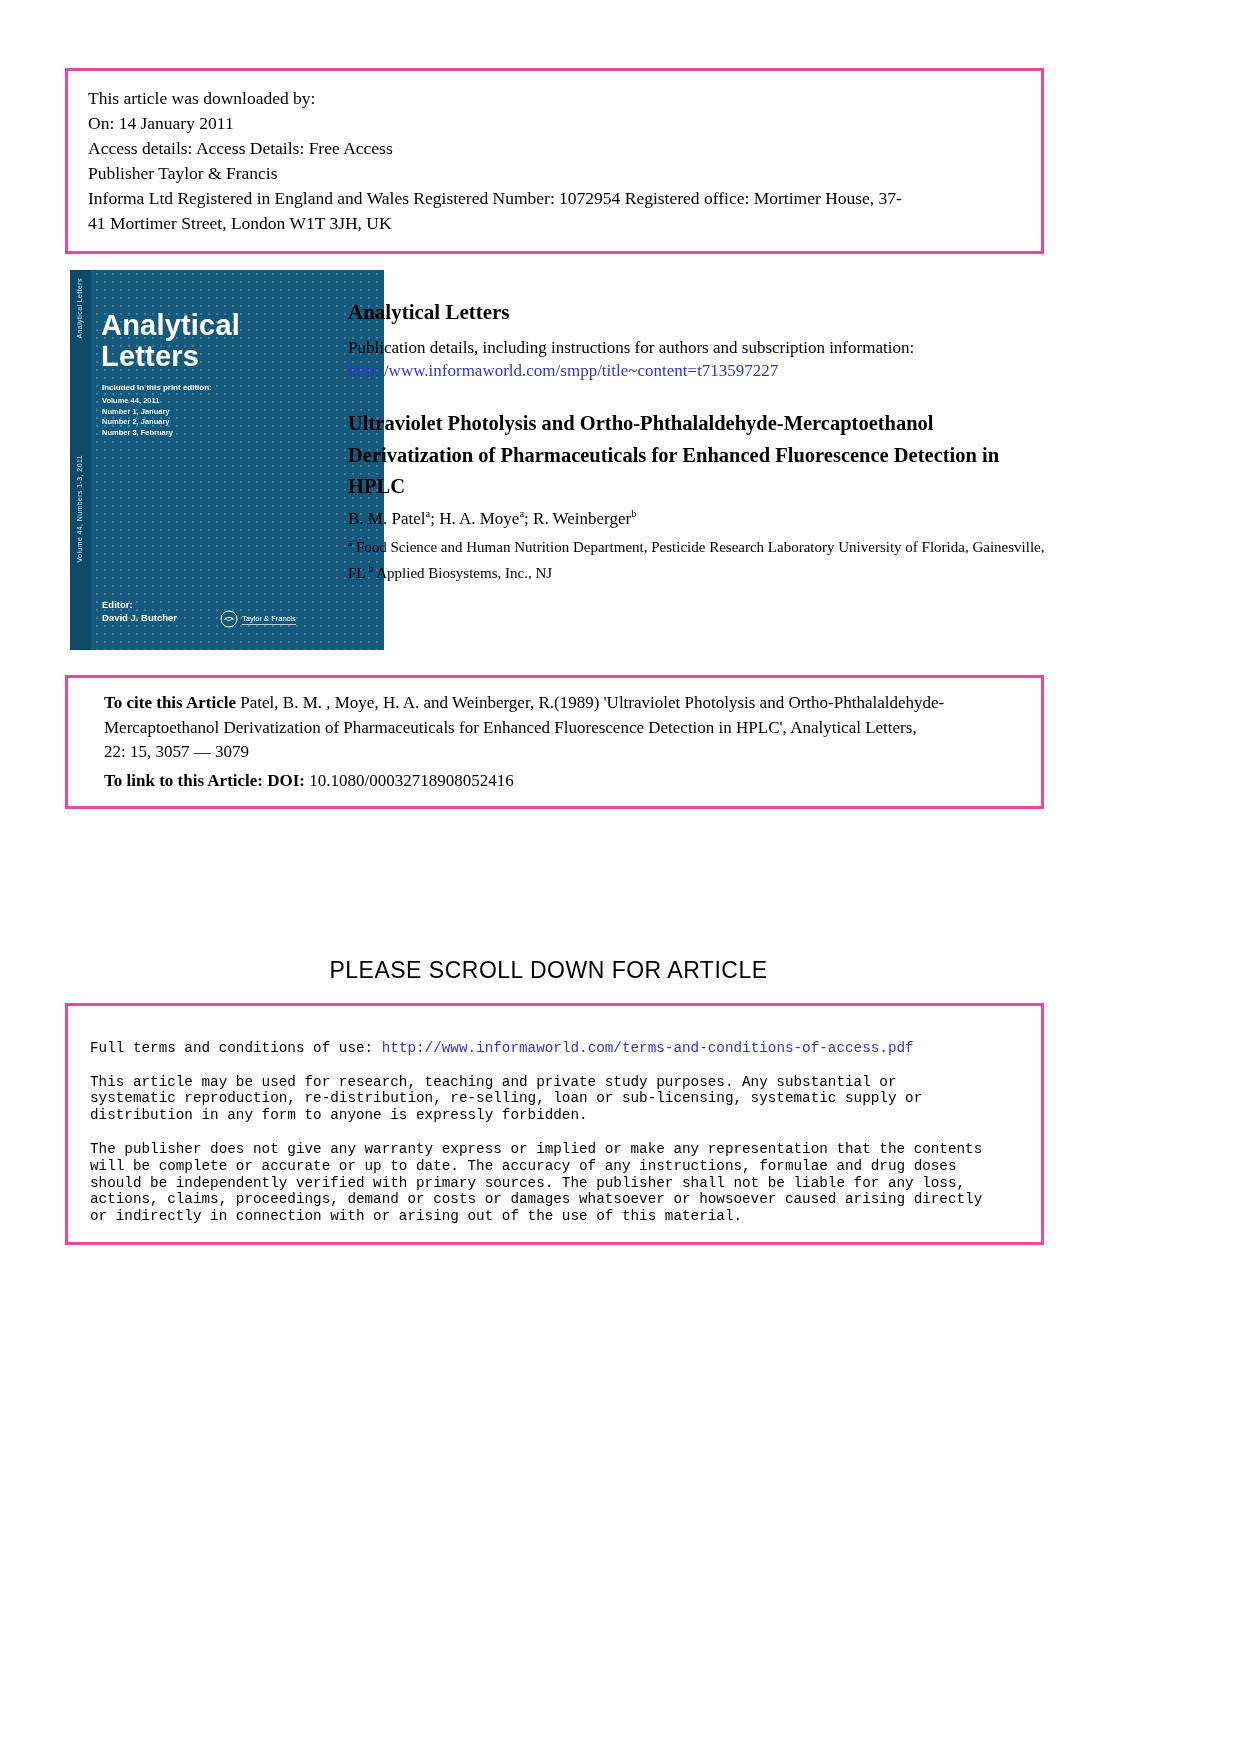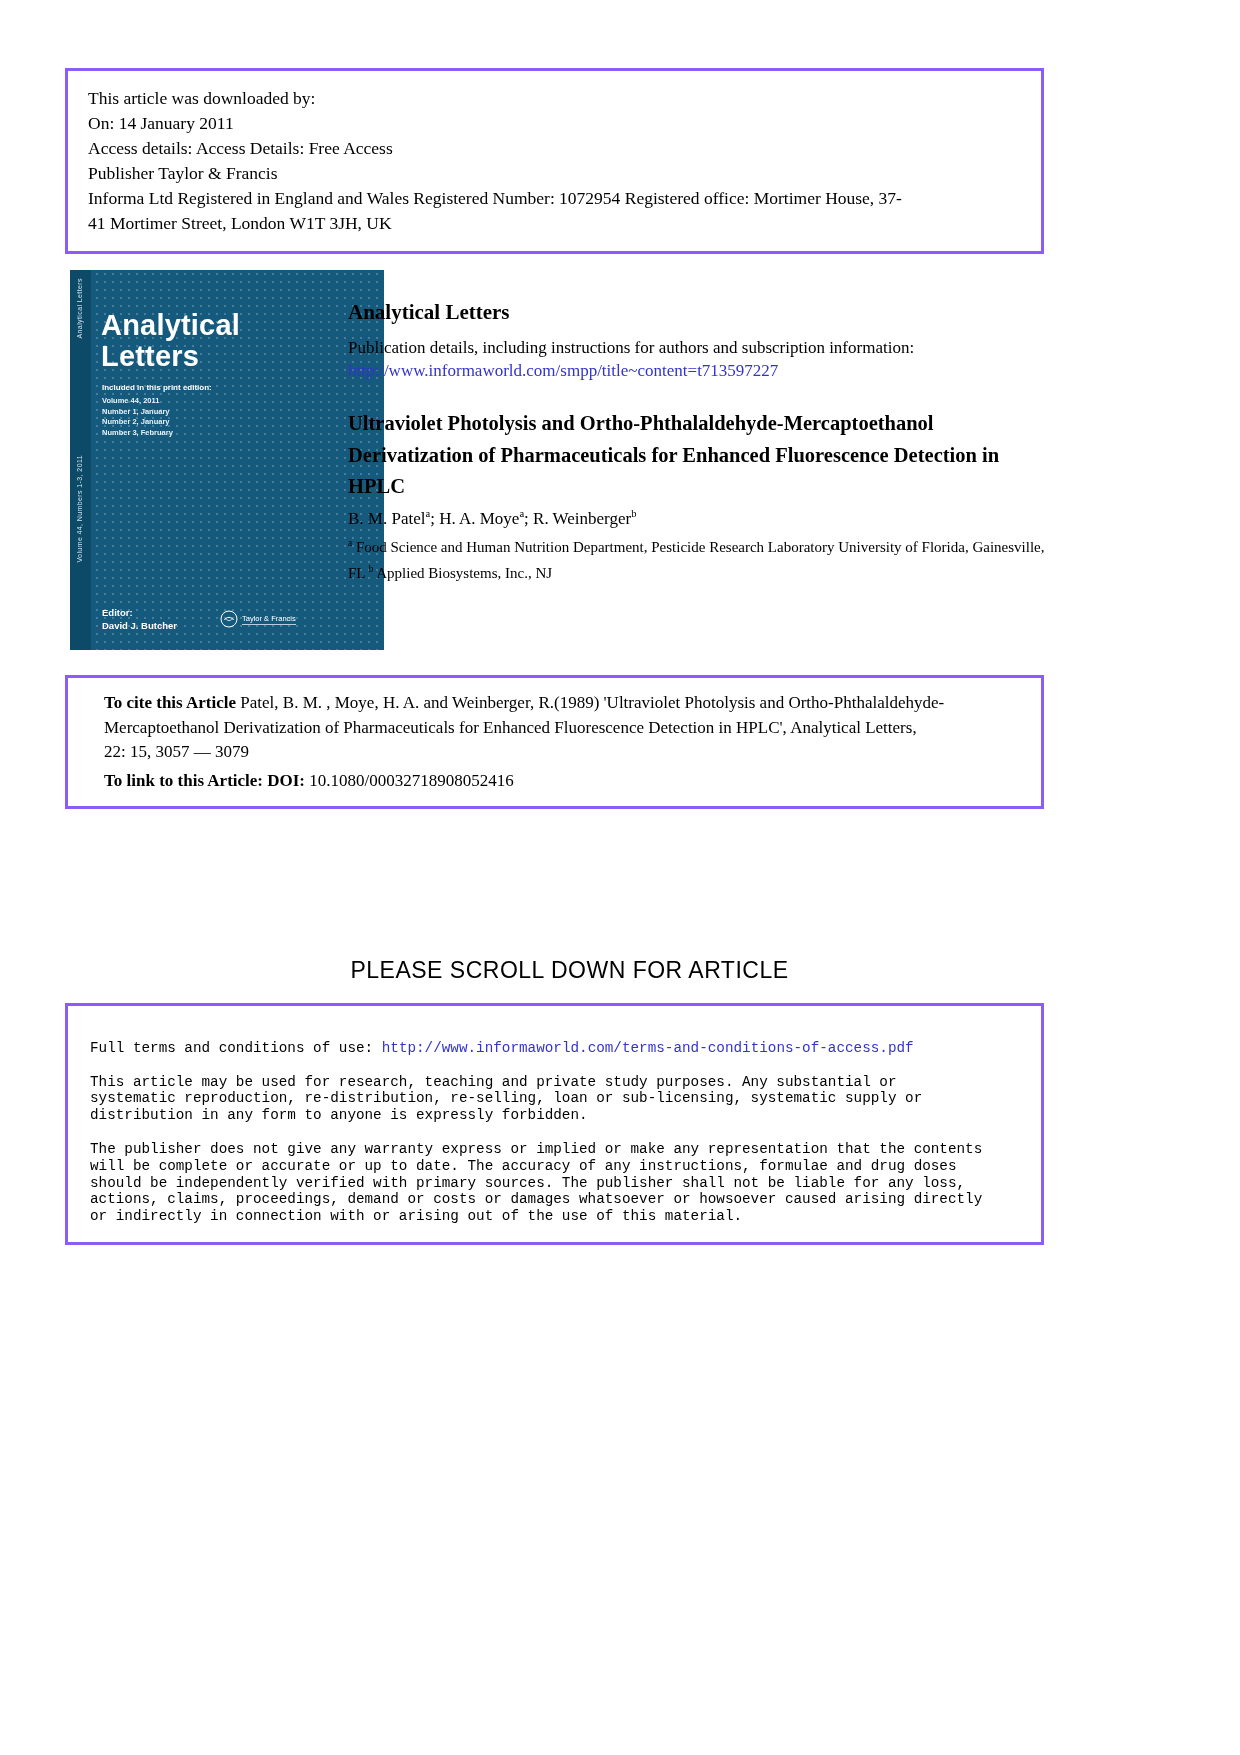--- a/index.html
+++ b/index.html
@@ -7,21 +7,21 @@
     --color-link:#3333cc;
     --color-cover_bg:#155a7d;
     --color-cover_strip:#0d4a68;
     --color-cover_text:#ffffff;
   }
   html,body{margin:0;padding:0;}
   body{
     width:1240px;height:1755px;position:relative;background:#ffffff;color:#000;
     font-family:"Liberation Serif","DejaVu Serif",serif;
   }
-  .box{position:absolute;left:65px;width:979px;border:3px solid #8b5cf6;box-sizing:border-box;background:#fff;}
+  .box{position:absolute;left:65px;width:979px;border:3px solid #ec4899;box-sizing:border-box;background:#fff;}
   .it{}
   .bold{font-weight:bold;}
   .pre{white-space:pre-line;}
   .link{color:var(--color-link);text-decoration:none;cursor:pointer;}
 
   
   #download-box{top:68px;padding:15px 20px;font-size:17.5px;line-height:25px;}
 
   
   #journal-section{position:absolute;left:70px;top:270px;width:975px;height:380px;}
@@ -40,41 +40,41 @@
   .spine-text.mid{top:185px;}
   .cover-title{
     position:absolute;left:31px;top:40px;z-index:3;color:var(--color-cover_text);
     font-family:"Liberation Sans","DejaVu Sans",sans-serif;font-weight:bold;
     font-size:29px;line-height:31px;letter-spacing:.2px;white-space:pre-line;
   }
   .cover-included{position:absolute;left:32px;top:113px;z-index:3;color:#fff;
     font:bold 8px "Liberation Sans",sans-serif;}
   .cover-editions{position:absolute;left:32px;top:126px;z-index:3;color:#e8f1f7;
     font:bold 7.5px/10.5px "Liberation Sans",sans-serif;}
-  .cover-editor{position:absolute;left:32px;bottom:18px;z-index:3;color:#fff;
+  .cover-editor{position:absolute;left:32px;bottom:26px;z-index:3;color:#fff;
     font:bold 9.5px/13px "Liberation Sans",sans-serif;}
   .cover-logo{position:absolute;left:150px;bottom:22px;z-index:3;display:flex;align-items:center;color:#fff;}
   .logo-text{font:7.5px/9px "Liberation Sans",sans-serif;margin-left:4px;border-bottom:.5px solid rgba(255,255,255,.7);padding-bottom:1px;}
 
   .journal-info{position:absolute;left:278px;top:30px;width:710px;}
   .journal-name{font-size:21px;font-weight:bold;}
   .journal-pubdetails{font-size:17px;margin-top:13px;}
   .journal-link{font-size:17px;margin-top:3px;}
   .article-title{margin-top:27px;font-size:20.5px;font-weight:bold;line-height:31.5px;white-space:pre-line;}
   .article-authors{margin-top:5px;font-size:17px;}
   .article-affils{margin-top:4px;font-size:15px;line-height:22px;width:705px;}
 
   
   #citation-box{top:675px;padding:13px 36px;font-size:17px;line-height:24.5px;}
   .doi-line{margin-top:4px;}
   .url-line{margin-top:2px;}
 
   
   #scroll-notice{
-    position:absolute;left:80px;top:957px;width:979px;text-align:center;
+    position:absolute;left:59px;top:957px;width:979px;text-align:center;
     font-family:"Liberation Sans","DejaVu Sans",sans-serif;font-size:23px;letter-spacing:.5px;
   }
 
   
   #terms-box{
     top:1003px;min-height:237px;padding:17px 22px;
     font-family:"Liberation Mono","DejaVu Sans Mono",monospace;
     font-size:14.3px;line-height:16.8px;
   }
   .terms-para{margin-top:17px;white-space:pre-line;}

